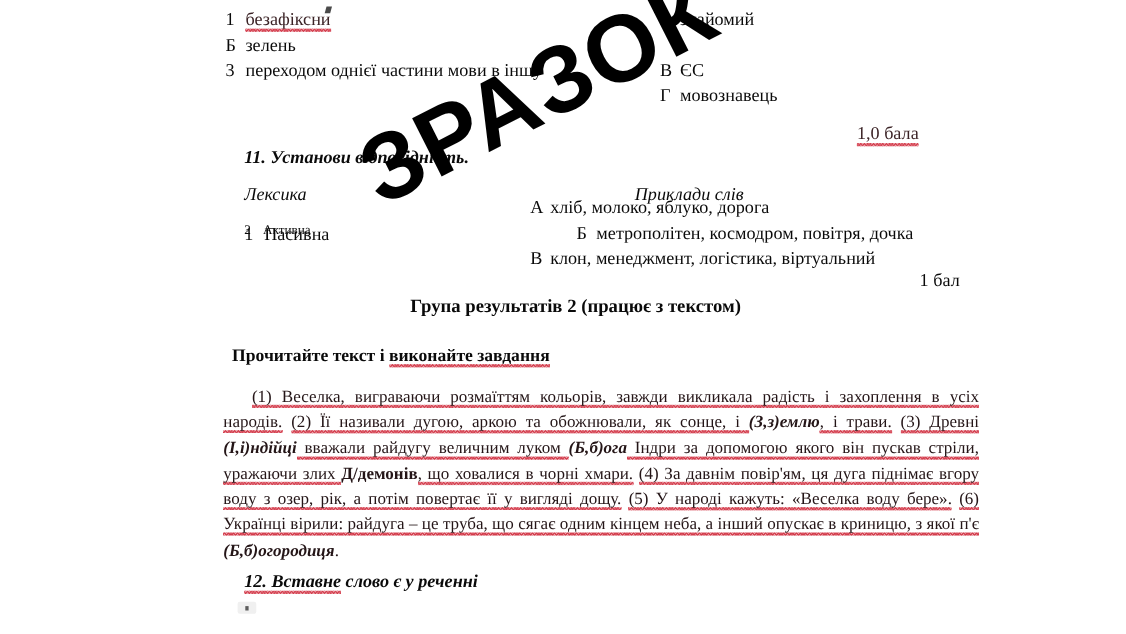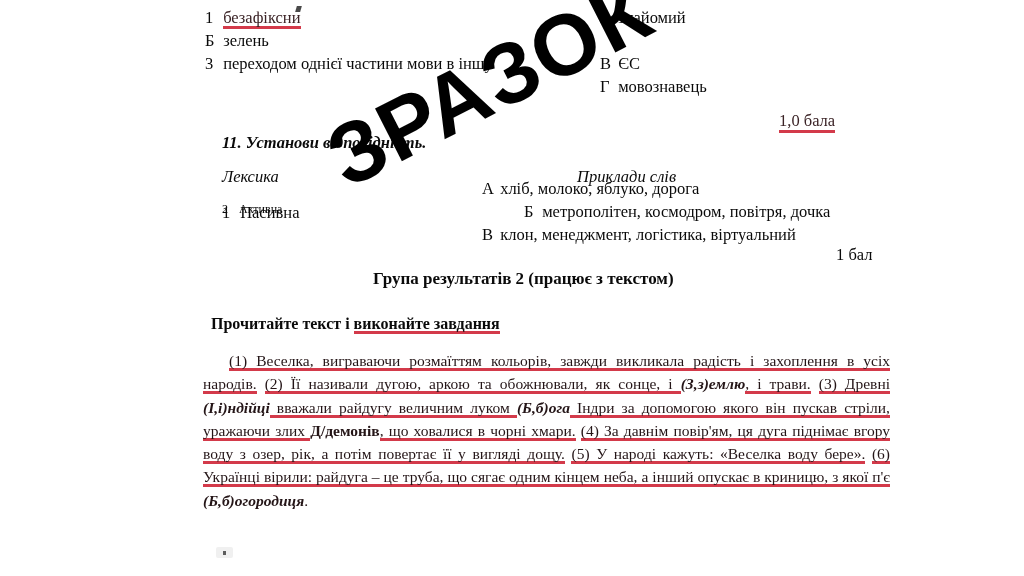--- a/index.html
+++ b/index.html
@@ -162,17 +162,20 @@
 
   <div class="para">
     <span class="ind"></span><span class="sq">(1) Веселка, виграваючи розмаїттям кольорів, завжди викликала радість і захоплення в усіх народів.</span>
     <span class="sq">(2) Її називали дугою, аркою та обожнювали, як сонце, і </span><span class="bi">(З,з)емлю</span><span class="sq">, і трави.</span>
     <span class="sq">(3) Древні </span><span class="bi">(І,і)ндійці</span><span class="sq"> вважали райдугу величним луком </span><span class="bi">(Б,б)ога</span><span class="sq"> Індри за допомогою якого він пускав стріли, уражаючи злих </span><span class="bd">Д/демонів</span><span class="sq">, що ховалися в чорні хмари.</span>
     <span class="sq">(4) За давнім повір'ям, ця дуга піднімає вгору воду з озер, рік, а потім повертає її у вигляді дощу.</span>
     <span class="sq">(5) У народі кажуть: «Веселка воду бере».</span>
     <span class="sq">(6) Українці вірили: райдуга – це труба, що сягає одним кінцем неба, а інший опускає в криницю, з якої п'є </span><span class="bi">(Б,б)огородиця</span><span>.</span>
   </div>
 
+  <div class="q12 bi">
+    <span class="sq">12. Вставне</span><span> слово є у реченні</span>
+  </div>
   <div class="blob"></div>
 
   <div class="wm">ЗРАЗОК</div>
 
 </div>
 
 </body></html>

